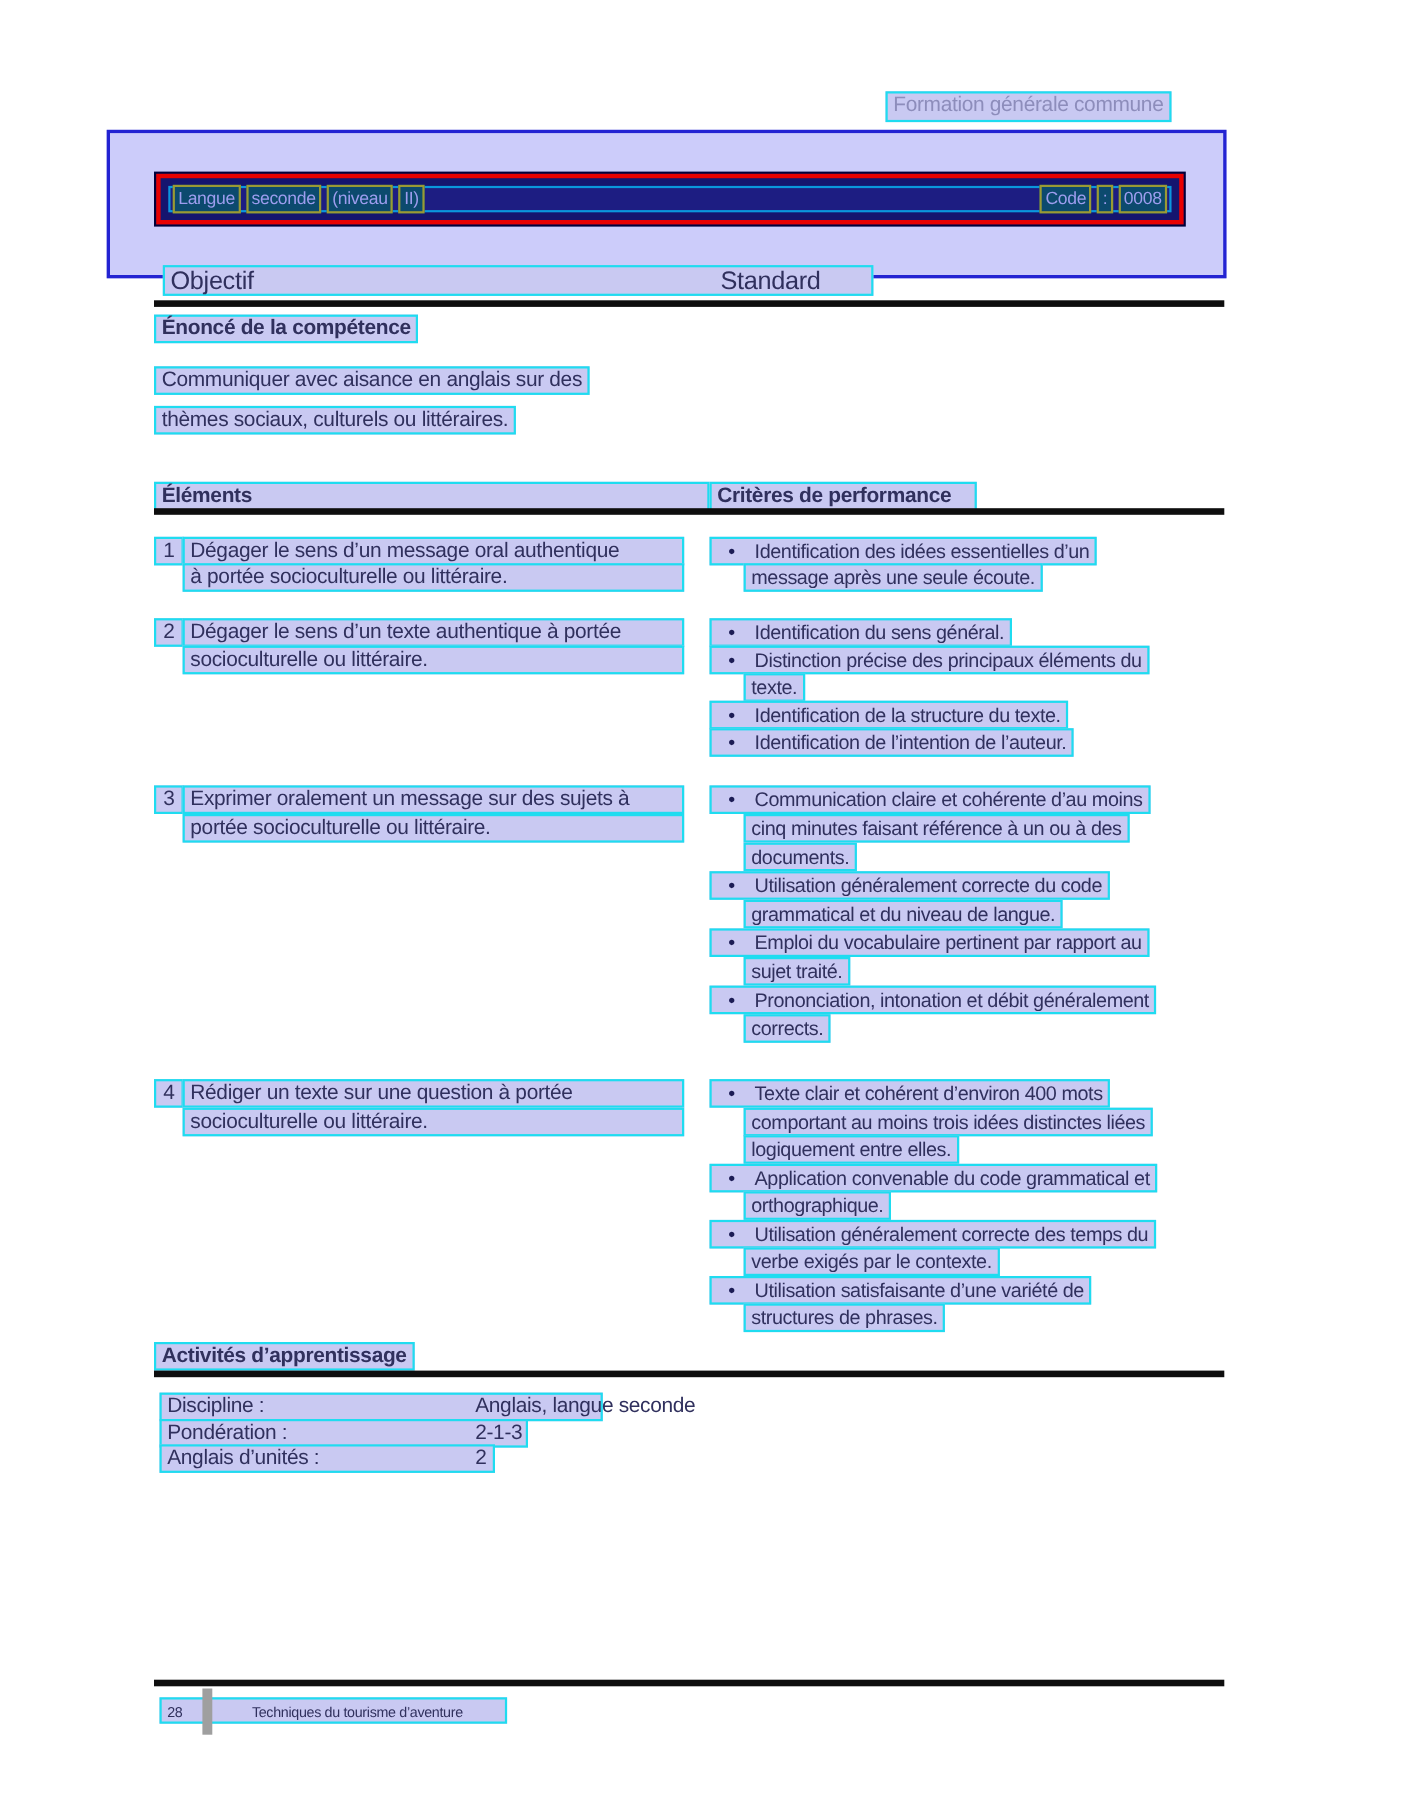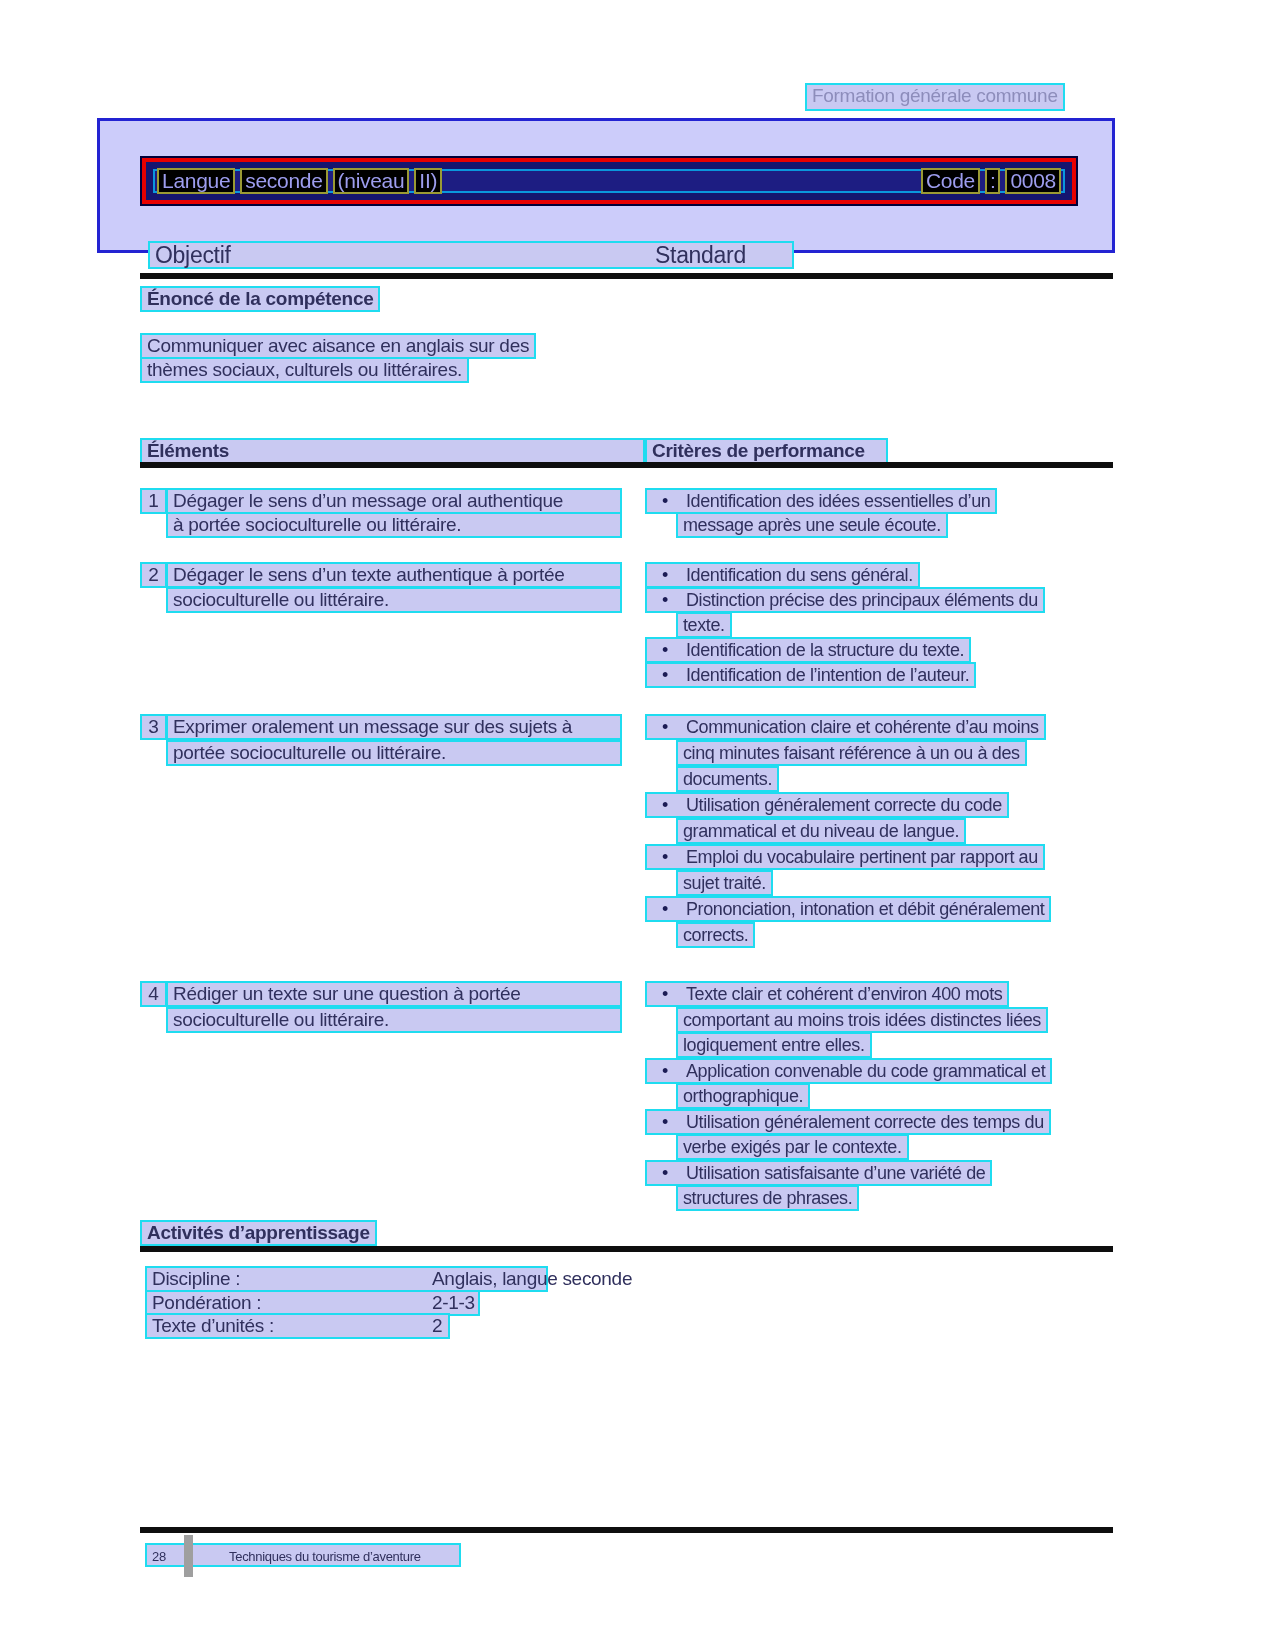--- a/index.html
+++ b/index.html
@@ -26,22 +26,22 @@
     position:absolute;left:42px;top:37px;width:934px;height:46px;box-sizing:border-box;
     background:#15156f;border:4px solid #e80000;box-shadow:0 0 0 2px #00003a;
   }
   .banner-line{
     position:absolute;left:7px;right:7px;top:7px;bottom:7px;box-sizing:border-box;
     border:2px solid #0a97dd;background:#1d1d82;
     display:flex;align-items:center;justify-content:space-between;padding:0 2px;
   }
   .bgroup{display:flex;align-items:center;gap:5px;}
   .chip{
-    box-sizing:border-box;border:2px solid #9a9a34;background:#000000;color:#9d9dee;
-    font-size:21px;line-height:22px;padding:0 3px;white-space:nowrap;letter-spacing:-0.3px;
+    box-sizing:border-box;border:2px solid #9a9a34;background:#0c4a6e;color:#9d9dee;
+    font-size:16px;line-height:22px;padding:0 3px;white-space:nowrap;letter-spacing:-0.3px;
   }
   .bar-objectif{left:148px;top:241px;width:646px;height:28px;font-size:23px;line-height:23px;}
   .standard{position:absolute;left:505px;top:1px;}
   
   .num{left:140px;width:27px;text-align:center;padding:1px 0;}
   .el{left:166px;width:456px;}
   .cr{left:645px;font-size:18px;letter-spacing:-0.4px;text-align:center;}
   .crc{left:676px;font-size:18px;letter-spacing:-0.4px;}
   .dot{display:inline-block;width:14px;margin-left:6px;margin-right:14px;color:#1c1c55;}
   
@@ -78,21 +78,21 @@
   </div>
 
   <div class="hl bar-objectif">
     <span>Objectif</span>
     <span class="standard">Standard</span>
   </div>
   <div class="rule" style="top:273px"></div>
 
   <div class="hl bold" style="left:140px;top:286px">Énoncé de la compétence</div>
   <div class="hl" style="left:140px;top:333px">Communiquer avec aisance en anglais sur des</div>
-  <div class="hl" style="left:140px;top:357px">thèmes sociaux, culturels ou littéraires.</div>
+  <div class="hl" style="left:140px;top:369px">thèmes sociaux, culturels ou littéraires.</div>
 
   <div class="hl bold" style="left:140px;top:438px;width:505px;height:27px">Éléments</div>
   <div class="hl bold" style="left:645px;top:438px;width:243px;height:27px">Critères de performance</div>
   <div class="rule" style="top:462px"></div>
 
   <div class="hl num" style="top:488px">1</div>
   <div class="hl el" style="top:488px">Dégager le sens d’un message oral authentique</div>
   <div class="hl el" style="top:512px">à portée socioculturelle ou littéraire.</div>
   <div class="hl cr" style="top:488px"><span class="dot">•</span><span>Identification des idées essentielles d’un</span></div>
   <div class="hl crc" style="top:512px">message après une seule écoute.</div>
@@ -137,21 +137,21 @@
 
   <div class="hl info" style="top:1266px;width:403px">
     <span>Discipline :</span>
     <span class="ivalue">Anglais, langue seconde</span>
   </div>
   <div class="hl info" style="top:1290px;width:335px">
     <span>Pondération :</span>
     <span class="ivalue">2-1-3</span>
   </div>
   <div class="hl info" style="top:1313px;width:305px">
-    <span>Texte d’unités :</span>
+    <span>Anglais d’unités :</span>
     <span class="ivalue">2</span>
   </div>
 
   <div class="rule" style="top:1527px"></div>
   <div class="hl footer" style="left:145px;top:1543px;width:316px">
     <span>28</span>
     <span class="fprog">Techniques du tourisme d’aventure</span>
   </div>
   <div class="vbar"></div>
 

